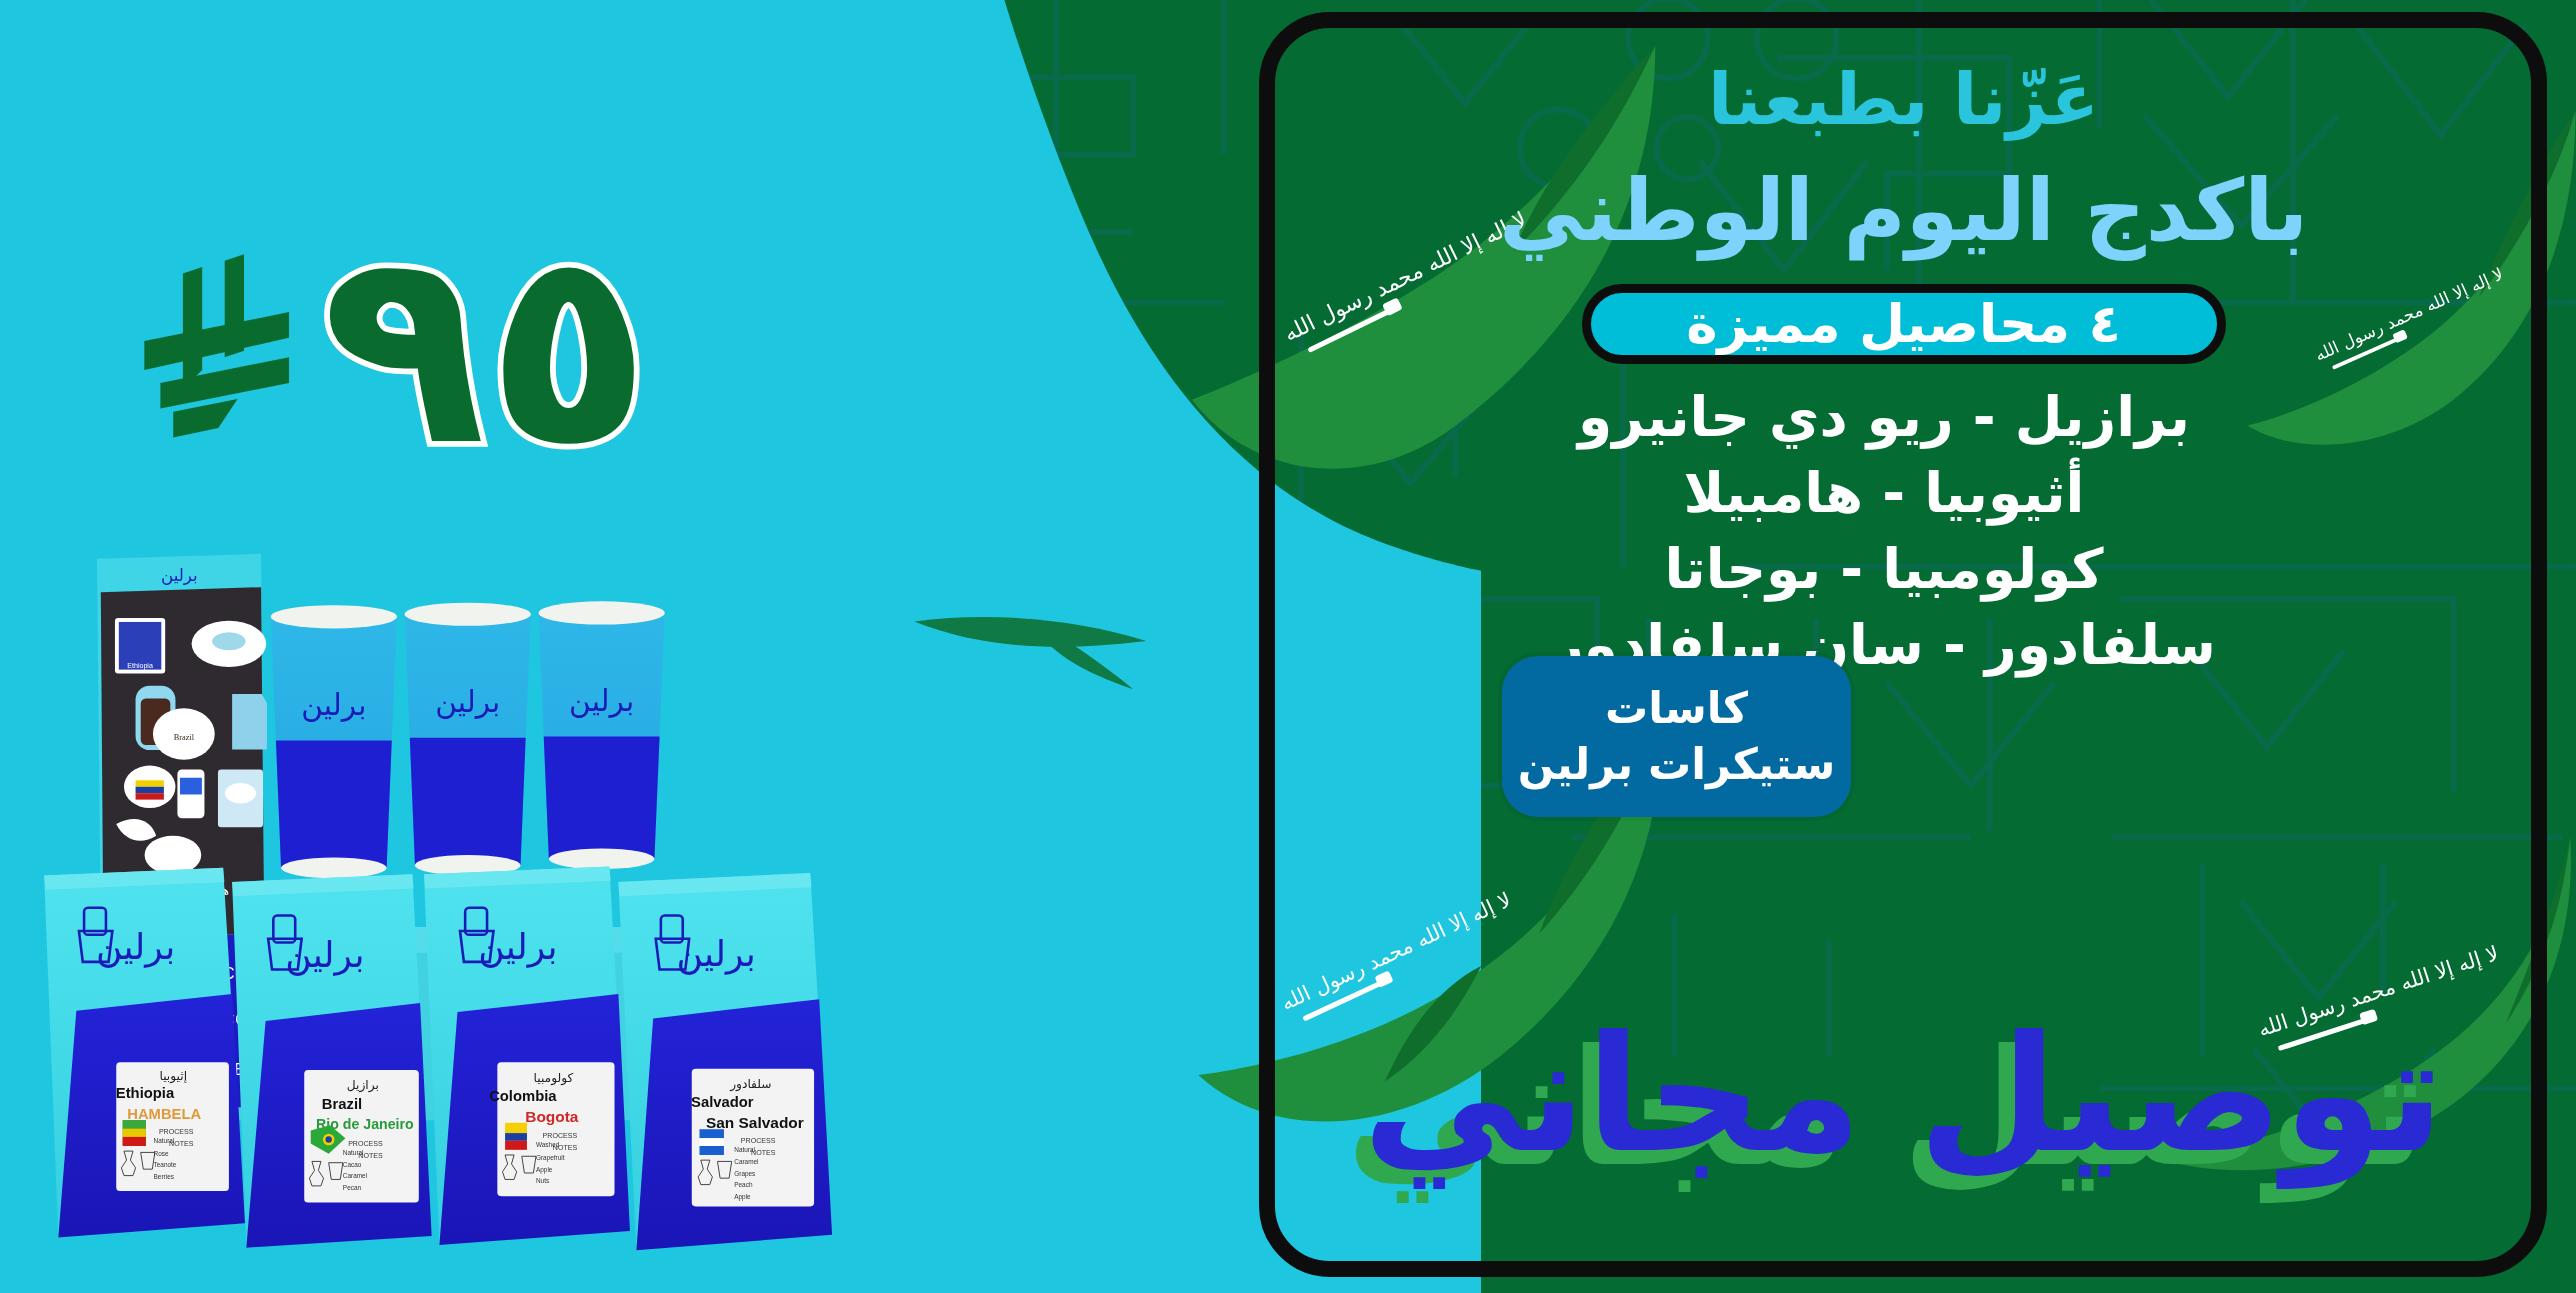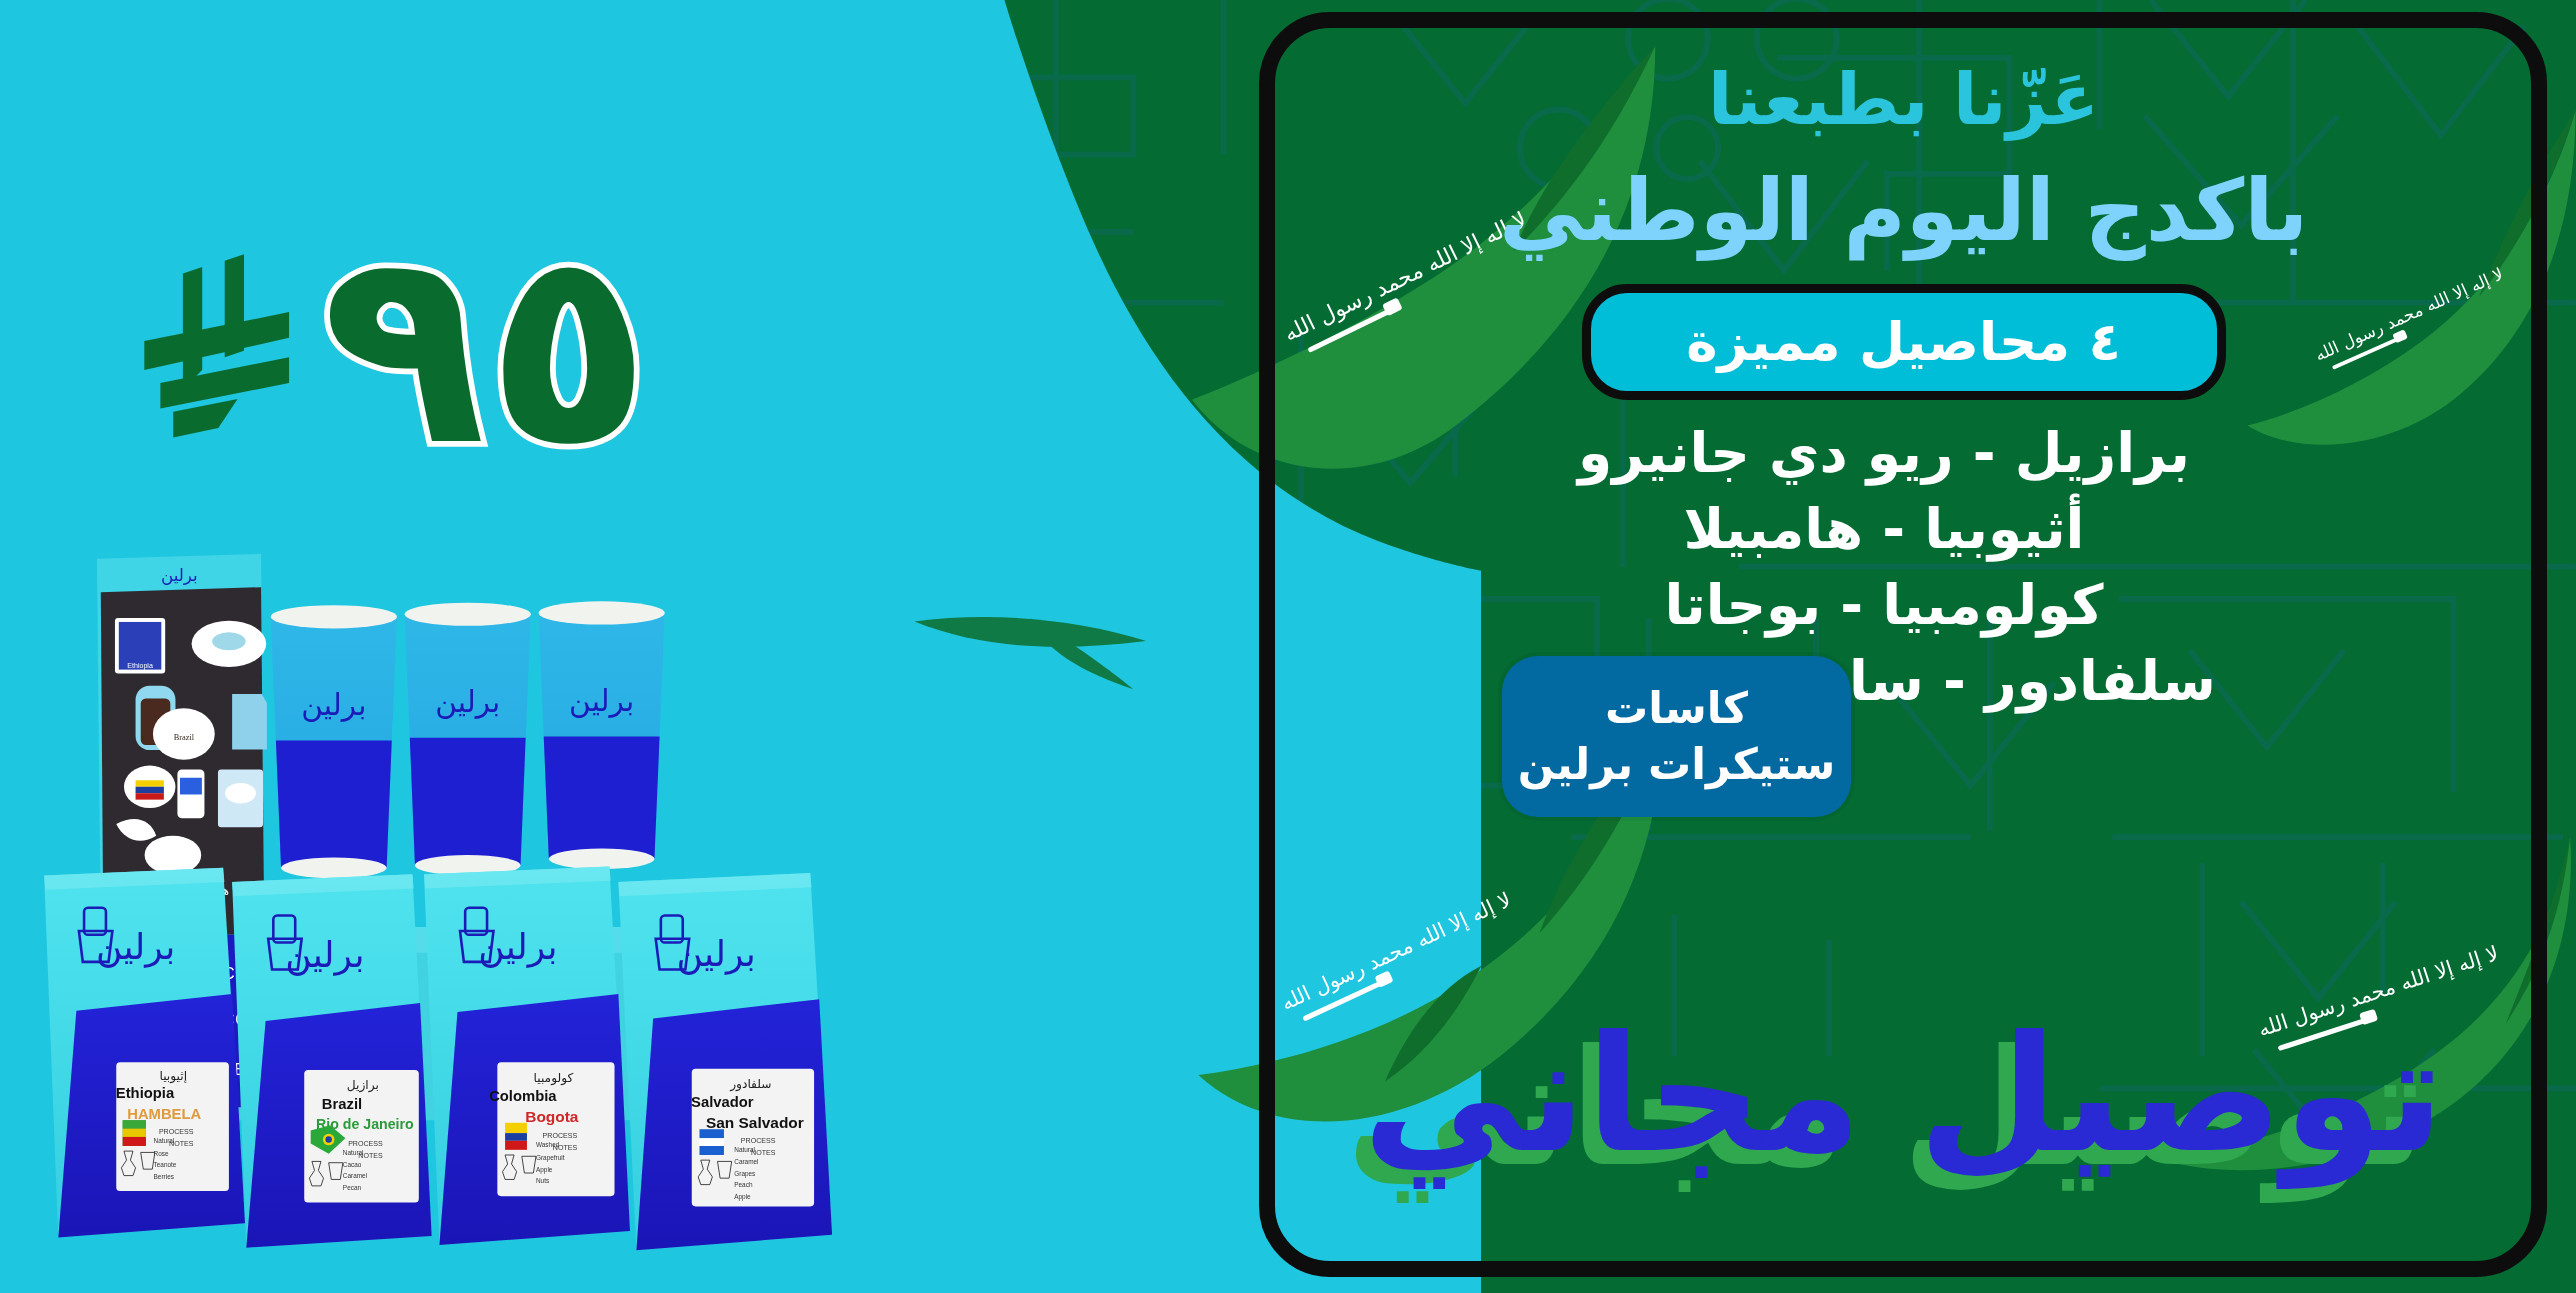--- a/index.html
+++ b/index.html
@@ -51,21 +51,21 @@
   }
   .headline{
     color:#2bc4dd; font-size:71px; font-weight:700; line-height:1.25;
     letter-spacing:-1.3px; margin-top:30px;
   }
   .headline2{
     color:#7dd3fc; font-size:85px; font-weight:700; line-height:1.2;
     margin-top:15px;
   }
   .pill{
-    margin:22px auto 0; width:644px; height:116px;
+    margin:22px auto 0; width:644px; height:80px;
     background:#00bdd8; border:9px solid #0d0d0d; border-radius:45px;
     display:flex; align-items:center; justify-content:center;
     color:#ffffff; font-size:53px; font-weight:700;
   }
   .origins{
     margin-top:16.7px; color:#ffffff; font-size:55px; font-weight:700;
     line-height:1.38; text-align:center; padding-right:39px;
   }
   .origins div{ white-space:nowrap; }
 

